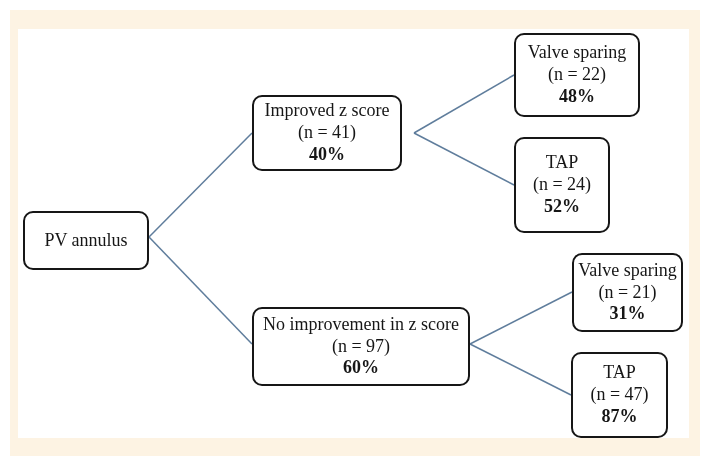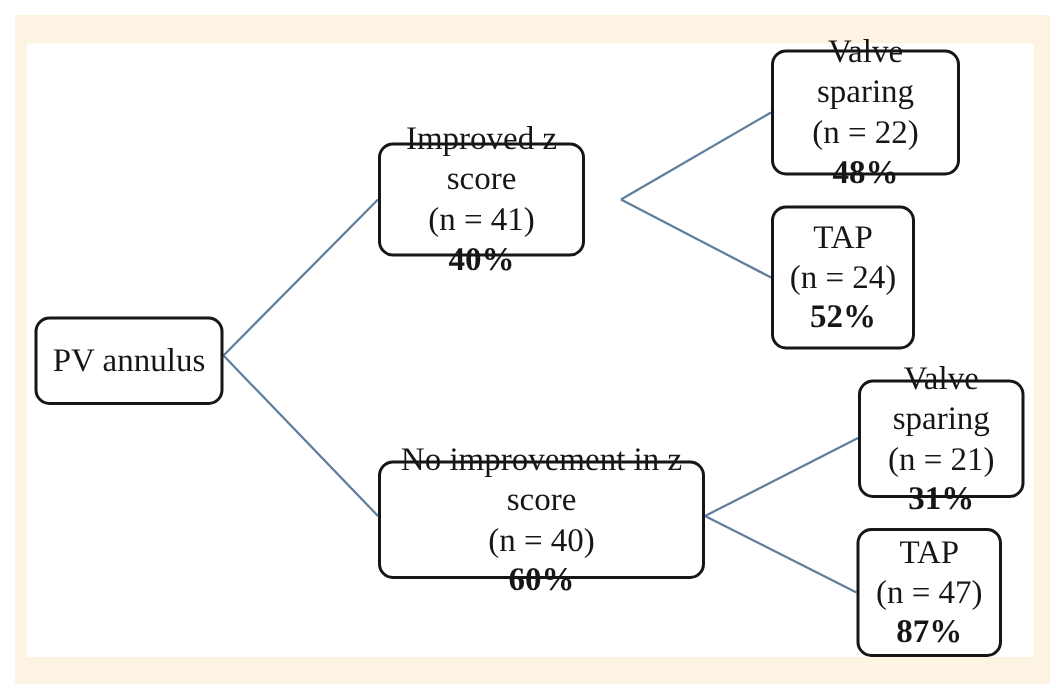--- a/index.html
+++ b/index.html
@@ -36,21 +36,21 @@
     box-sizing: border-box;
     background: #ffffff;
     border: 2.5px solid var(--node-border, #161616);
     border-radius: 10px;
     display: flex;
     flex-direction: column;
     align-items: center;
     justify-content: center;
     text-align: center;
     color: #161616;
-    font-size: 22px;
+    font-size: 18px;
     line-height: 1.22;
     padding: 2px 4px;
   }
   .node .pct { font-weight: 700; }
 </style>
 </head>
 <body>
 
 <div class="page" style="--frame-bg: #fdf3e3; --node-border: #161616;">
   <div class="frame"></div>
@@ -62,41 +62,41 @@
     <line x1="414" y1="133" x2="514" y2="75" stroke-width="1.5" stroke="#5f7d9c"></line>
     <line x1="414" y1="133" x2="514" y2="185" stroke-width="1.5" stroke="#5f7d9c"></line>
     <line x1="470" y1="344" x2="572" y2="292" stroke-width="1.5" stroke="#5f7d9c"></line>
     <line x1="470" y1="344" x2="571" y2="395" stroke-width="1.5" stroke="#5f7d9c"></line>
   </svg>
 
   <div class="node" style="left:23px; top:211px; width:126px; height:59px;">
     <div>PV annulus</div>
   </div>
 
-  <div class="node" style="left:252px; top:95px; width:138px; height:76px;">
+  <div class="node" style="left:252px; top:95px; width:150px; height:76px;">
     <div>Improved z score</div>
     <div>(n = 41)</div>
     <div class="pct">40%</div>
   </div>
 
   <div class="node" style="left:514px; top:33px; width:126px; height:84px;">
     <div>Valve sparing</div>
     <div>(n = 22)</div>
     <div class="pct">48%</div>
   </div>
 
   <div class="node" style="left:514px; top:137px; width:96px; height:96px;">
     <div>TAP</div>
     <div>(n = 24)</div>
     <div class="pct">52%</div>
   </div>
 
   <div class="node" style="left:252px; top:307px; width:218px; height:79px;">
     <div>No improvement in z score</div>
-    <div>(n = 40)</div>
+    <div>(n = 97)</div>
     <div class="pct">60%</div>
   </div>
 
   <div class="node" style="left:572px; top:253px; width:111px; height:79px;">
     <div>Valve sparing</div>
     <div>(n = 21)</div>
     <div class="pct">31%</div>
   </div>
 
   <div class="node" style="left:571px; top:352px; width:97px; height:86px;">

